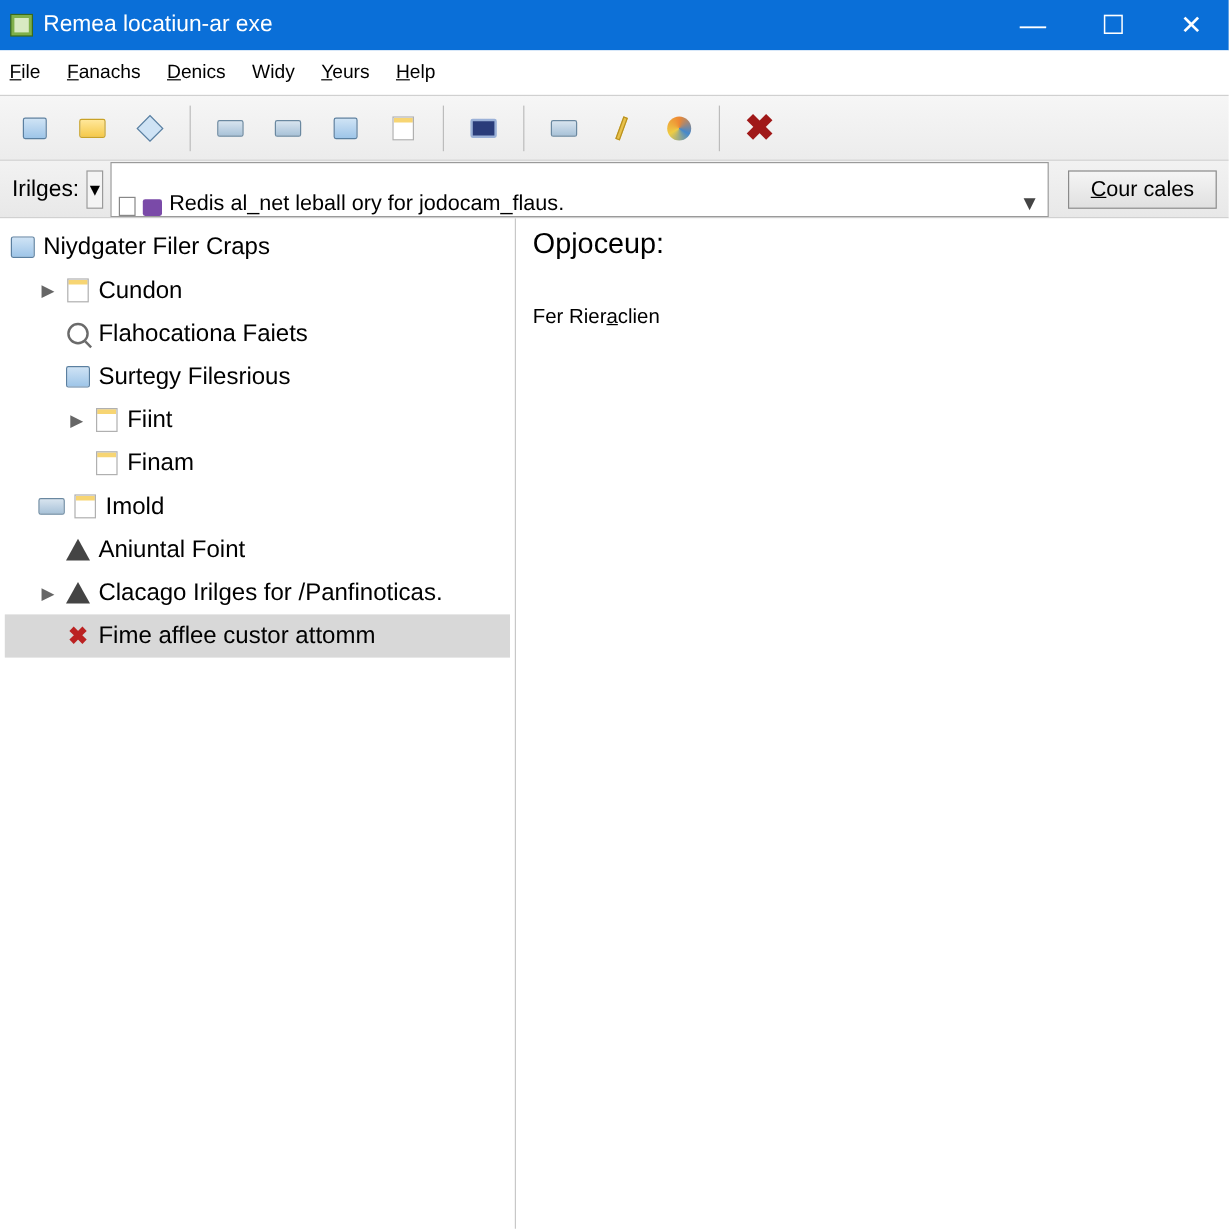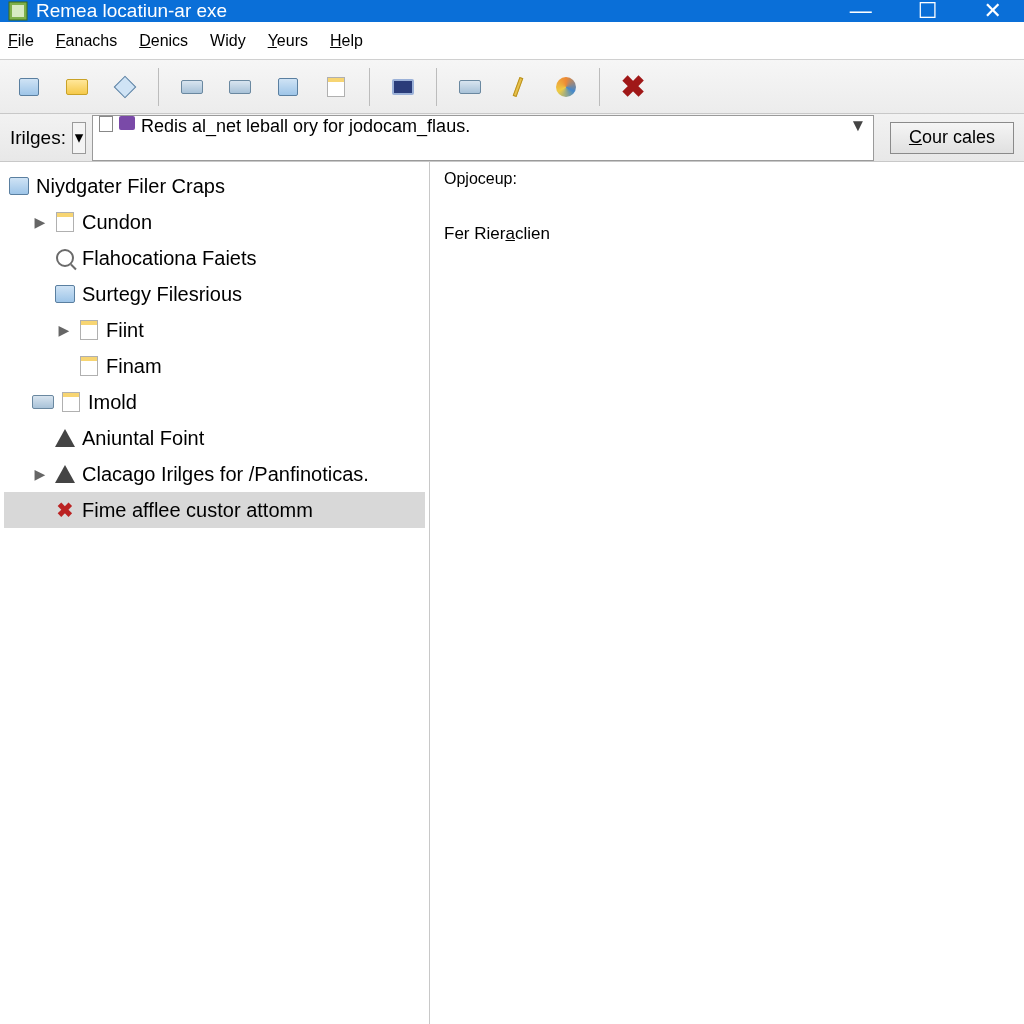--- a/index.html
+++ b/index.html
@@ -1,59 +1,59 @@
 <!DOCTYPE html>
 <html><head>
 <meta charset="utf-8">
 <style>
 * { box-sizing: border-box; margin: 0; padding: 0; }
 body { font-family: "Segoe UI", Tahoma, sans-serif; font-size: 17px; width: 1024px; height: 1024px; overflow: hidden; background: #fff; color: #000; }
 
 
-.titlebar { height: 22px; background: #0a6fd8; color: #fff; display: flex; align-items: center; padding: 0 4px 0 8px; }
+.titlebar { height: 42px; background: #0a6fd8; color: #fff; display: flex; align-items: center; padding: 0 4px 0 8px; }
 .titlebar .app-icon { width: 20px; height: 20px; margin-right: 8px; display: flex; align-items: center; justify-content: center; }
 .titlebar .title-text { flex: 1; font-size: 19px; }
 .titlebar .win-controls { display: flex; gap: 46px; padding-right: 18px; }
 .titlebar .win-btn { color: #fff; font-size: 22px; cursor: pointer; }
 
 
 .menubar { height: 38px; background: #fff; display: flex; align-items: center; padding: 0 8px; gap: 22px; border-bottom: 1px solid #d0d0d0; }
 .menubar .menu-item { font-size: 16px; cursor: pointer; }
 .menubar .menu-item .u { text-decoration: underline; }
 
 
 .toolbar { height: 54px; background: linear-gradient(#f6f6f6,#ececec); border-bottom: 1px solid #c8c8c8; display: flex; align-items: center; padding: 0 10px; gap: 10px; }
 .toolbar .sep { width: 1px; height: 38px; background: #bcbcbc; margin: 0 4px; }
 .toolbar .tbtn { width: 38px; height: 38px; display: flex; align-items: center; justify-content: center; cursor: pointer; border-radius: 2px; }
 
 
 .addrbar { height: 48px; background: linear-gradient(#f2f2f2,#e8e8e8); border-bottom: 1px solid #c8c8c8; display: flex; align-items: center; padding: 0 10px; gap: 6px; }
 .addrbar .label { font-size: 19px; }
-.addrbar .addr-input { flex: 1; height: 46px; border: 1px solid #9a9a9a; background: #fff; display: flex; align-items: flex-start; padding: 0 6px; gap: 6px; }
+.addrbar .addr-input { flex: 1; height: 46px; border: 1px solid #9a9a9a; background: #fff; display: flex; align-items: flex-end; padding: 0 6px; gap: 6px; }
 .addrbar .addr-input .addr-text { flex: 1; font-size: 18px; white-space: nowrap; overflow: hidden; }
 .addrbar .addr-input .dd { width: 18px; text-align: center; color: #444; cursor: pointer; }
 .addrbar .go-btn { height: 32px; padding: 0 18px; border: 1px solid #8a8a8a; background: linear-gradient(#f5f5f5,#e0e0e0); font-size: 18px; cursor: pointer; margin-left: 10px; }
 .addrbar .go-btn .u { text-decoration: underline; }
 .addrbar .small-dd { width: 14px; height: 32px; border: 1px solid #9a9a9a; background: #f4f4f4; display: flex; align-items: center; justify-content: center; cursor: pointer; }
 
 
 .main { display: flex; height: 948px; }
 .tree-pane { width: 430px; border-right: 1px solid #c8c8c8; background: #fff; padding: 6px 4px; overflow: hidden; }
 .detail-pane { flex: 1; background: #fff; padding: 8px 14px; }
 
 
 .tree-row { display: flex; align-items: center; height: 36px; padding-left: 4px; font-size: 20px; cursor: pointer; gap: 6px; white-space: nowrap; }
 .tree-row.selected { background: #d8d8d8; }
 .tree-row .expander { width: 16px; color: #666; font-size: 14px; text-align: center; }
 .tree-row .icon { width: 22px; height: 22px; display: flex; align-items: center; justify-content: center; }
 .indent-1 { padding-left: 28px; }
 .indent-2 { padding-left: 52px; }
 
 
-.detail-pane .detail-label { font-size: 16px; margin-bottom: 8px; }
+.detail-pane .detail-label { font-size: 24px; margin-bottom: 8px; }
 .detail-pane .detail-value { font-size: 17px; margin-top: 36px; }
 .detail-pane .detail-value .u { text-decoration: underline; }
 
 
 .hscroll { height: 20px; background: #f0f0f0; border-top: 1px solid #d5d5d5; display: flex; align-items: center; justify-content: space-between; padding: 0 4px; }
 .hscroll .arrow { width: 18px; height: 16px; color: #555; font-size: 14px; text-align: center; cursor: pointer; }
 .hscroll .track { flex: 1; }
 
 
 .ic-box { width: 20px; height: 18px; border: 1px solid #5a7fa0; background: linear-gradient(#cfe3f5,#9ec5e8); border-radius: 2px; }

